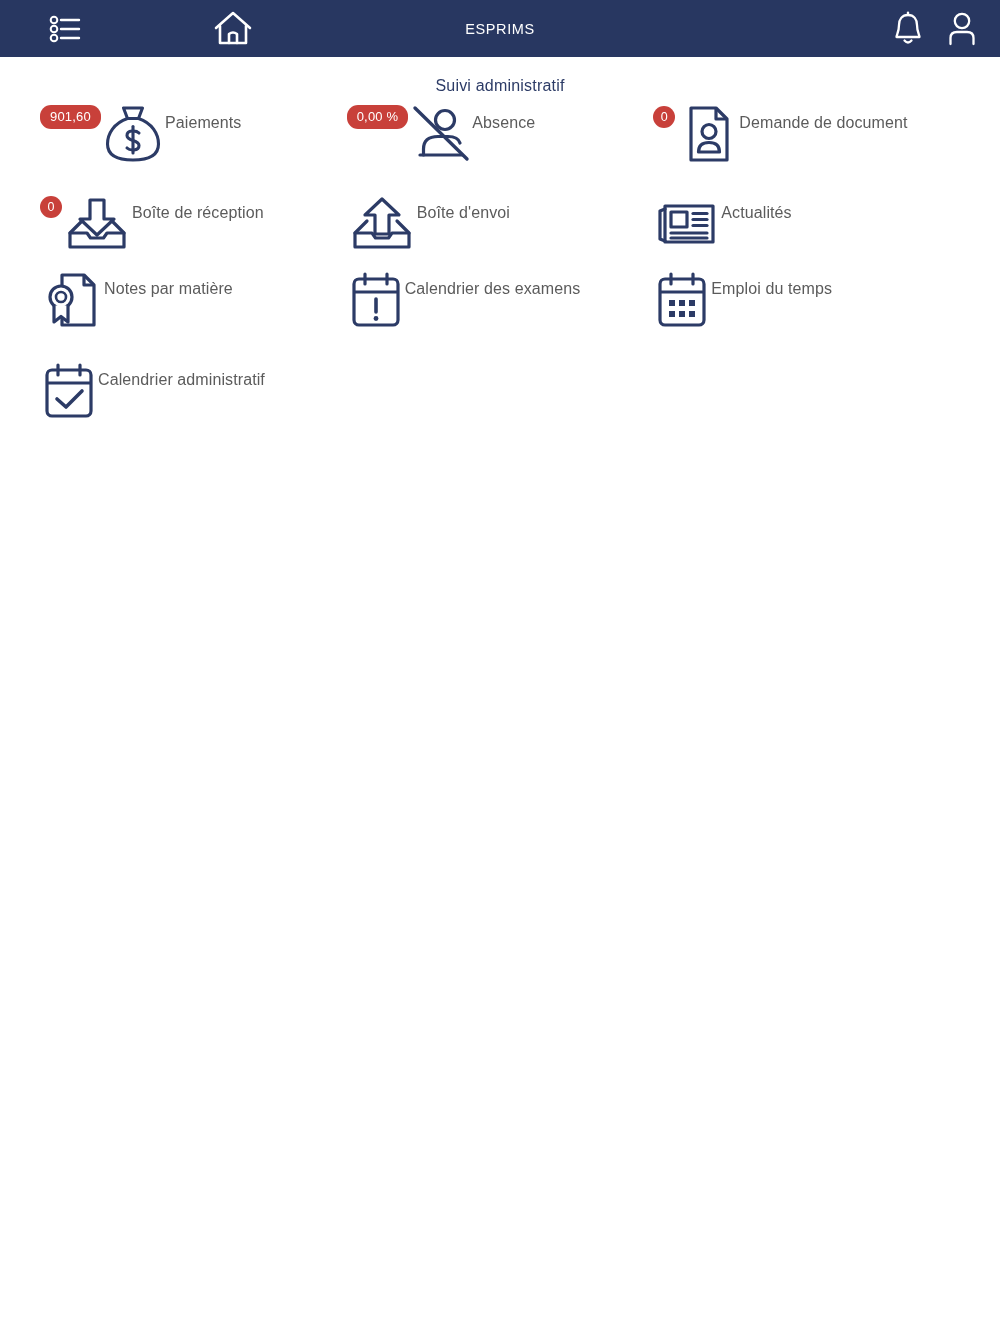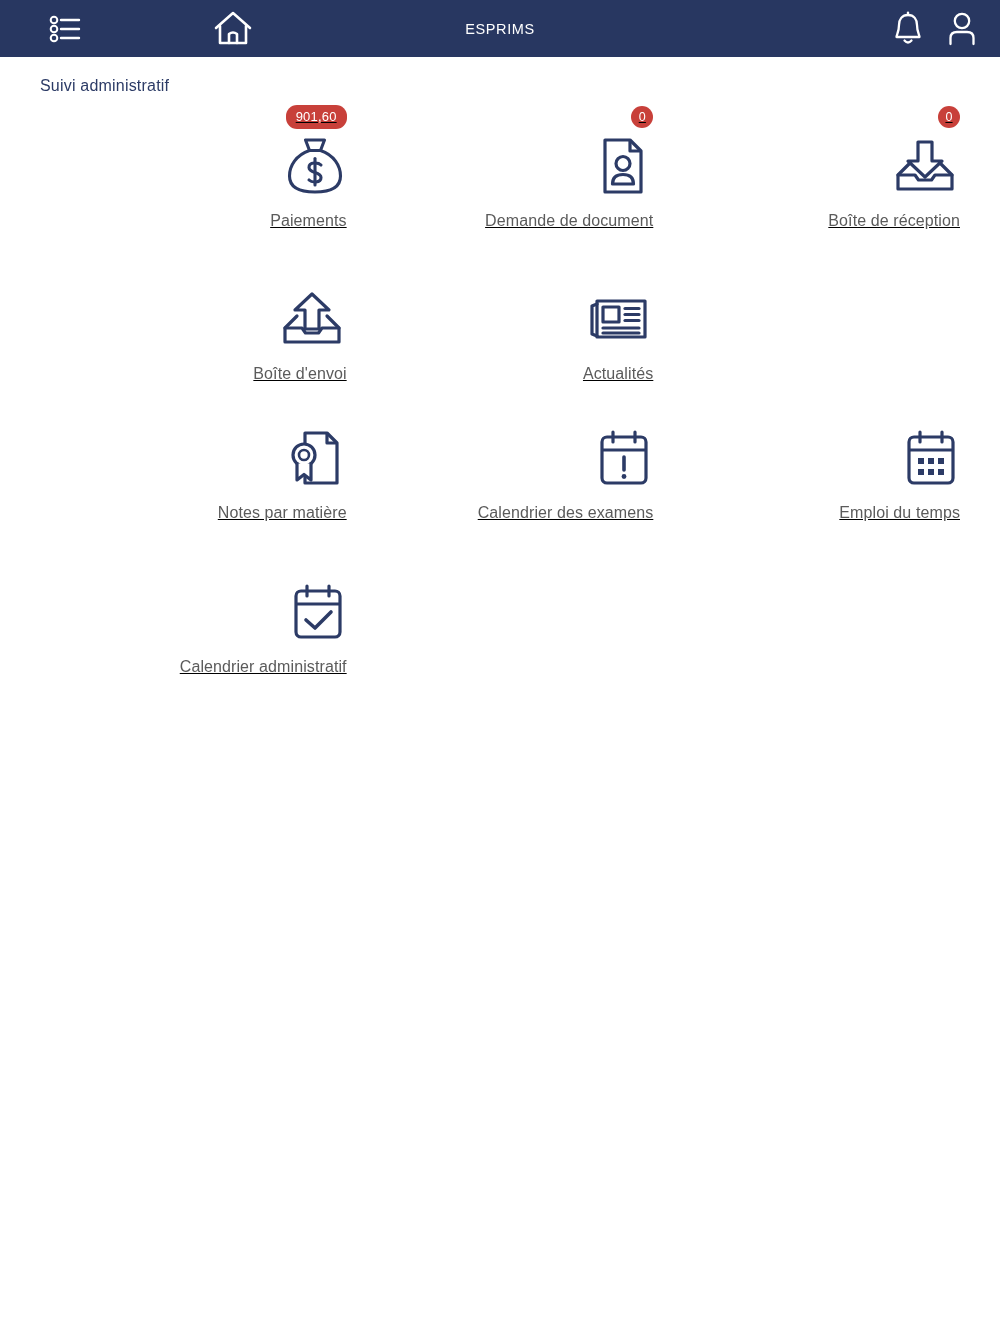--- a/index.html
+++ b/index.html
@@ -58,38 +58,37 @@
 
   
   .content { padding: 0 40px; }
 
   .section-title {
     color: #2c3b66;
     font-size: 16px;
     font-weight: 400;
     letter-spacing: 0.2px;
   }
-  .section-admin  { margin-top: 20px; }
+  .section-admin  { margin-top: 20px; text-align: center; }
   .section-peda   { margin-top: 34px; }
 
   .grid {
     display: grid;
     grid-template-columns: repeat(3, 1fr);
     width: 920px;
   }
   .grid-admin { margin-top: 6px; row-gap: 24px; }
   .grid-peda  { margin-top: 10px; row-gap: 25px; }
 
   .tile {
     display: flex;
-    flex-direction: column;
-    align-items: flex-end;
+    flex-direction: row;
+    align-items: flex-start;
     cursor: pointer;
     user-select: none;
-    text-decoration: underline;
   }
   .tile-badge-slot {
     height: 32px;
     display: flex;
     align-items: center;
     justify-content: center;
   }
   .badge {
     background: #c8403a;
     color: #ffffff;
@@ -187,20 +186,34 @@
         <svg width="64" height="62" viewBox="0 0 64 62">
           <path d="M22.5 5 L41.5 5 L37.5 15.5 L26.5 15.5 Z" fill="none" stroke="#2c3b66" stroke-width="3.1" stroke-linejoin="round"></path>
           <path d="M26.5 15.5 C13 20 6.5 31 6.5 41 C6.5 51.5 15 57 32 57 C49 57 57.5 51.5 57.5 41 C57.5 31 51 20 37.5 15.5 Z" fill="none" stroke="#2c3b66" stroke-width="3.1" stroke-linejoin="round"></path>
           <path d="M38 30 C35.5 27.5 26 26.5 26 32.5 C26 38.5 38 36.5 38 42.5 C38 48.5 28.5 47.5 26 45" fill="none" stroke="#2c3b66" stroke-width="3.1" stroke-linecap="round"></path>
           <line x1="32" y1="23.5" x2="32" y2="50" stroke="#2c3b66" stroke-width="3.1" stroke-linecap="round"></line>
         </svg>
       </div>
       <div class="tile-label">Paiements</div>
     </div>
 
+    <div class="tile">
+      <div class="tile-badge-slot">
+        <span class="badge">0,00 %</span>
+      </div>
+      <div class="tile-icon">
+        <svg width="64" height="62" viewBox="0 0 64 62">
+          <circle cx="37" cy="17" r="9.5" fill="none" stroke="#2c3b66" stroke-width="3.2"></circle>
+          <path d="M15.5 52 L15.5 46 Q15.5 33.5 30 33.5 L40 33.5 Q50 33.5 52 40" fill="none" stroke="#2c3b66" stroke-width="3.2" stroke-linecap="round" stroke-linejoin="round"></path>
+          <line x1="12" y1="52" x2="54" y2="52" stroke="#2c3b66" stroke-width="3.2" stroke-linecap="round"></line>
+          <line x1="7" y1="5" x2="59" y2="56" stroke="#2c3b66" stroke-width="3.4" stroke-linecap="round"></line>
+        </svg>
+      </div>
+      <div class="tile-label">Absence</div>
+    </div>
 
     <div class="tile">
       <div class="tile-badge-slot">
         <span class="badge round">0</span>
       </div>
       <div class="tile-icon">
         <svg width="64" height="62" viewBox="0 0 64 62">
           <path d="M16 5 L41 5 L52 16 L52 57 L16 57 Z" fill="none" stroke="#2c3b66" stroke-width="3.2" stroke-linejoin="round"></path>
           <path d="M41 5 L41 16 L52 16" fill="none" stroke="#2c3b66" stroke-width="3.2" stroke-linejoin="round"></path>
           <circle cx="34" cy="28.5" r="7" fill="none" stroke="#2c3b66" stroke-width="3.2"></circle>

